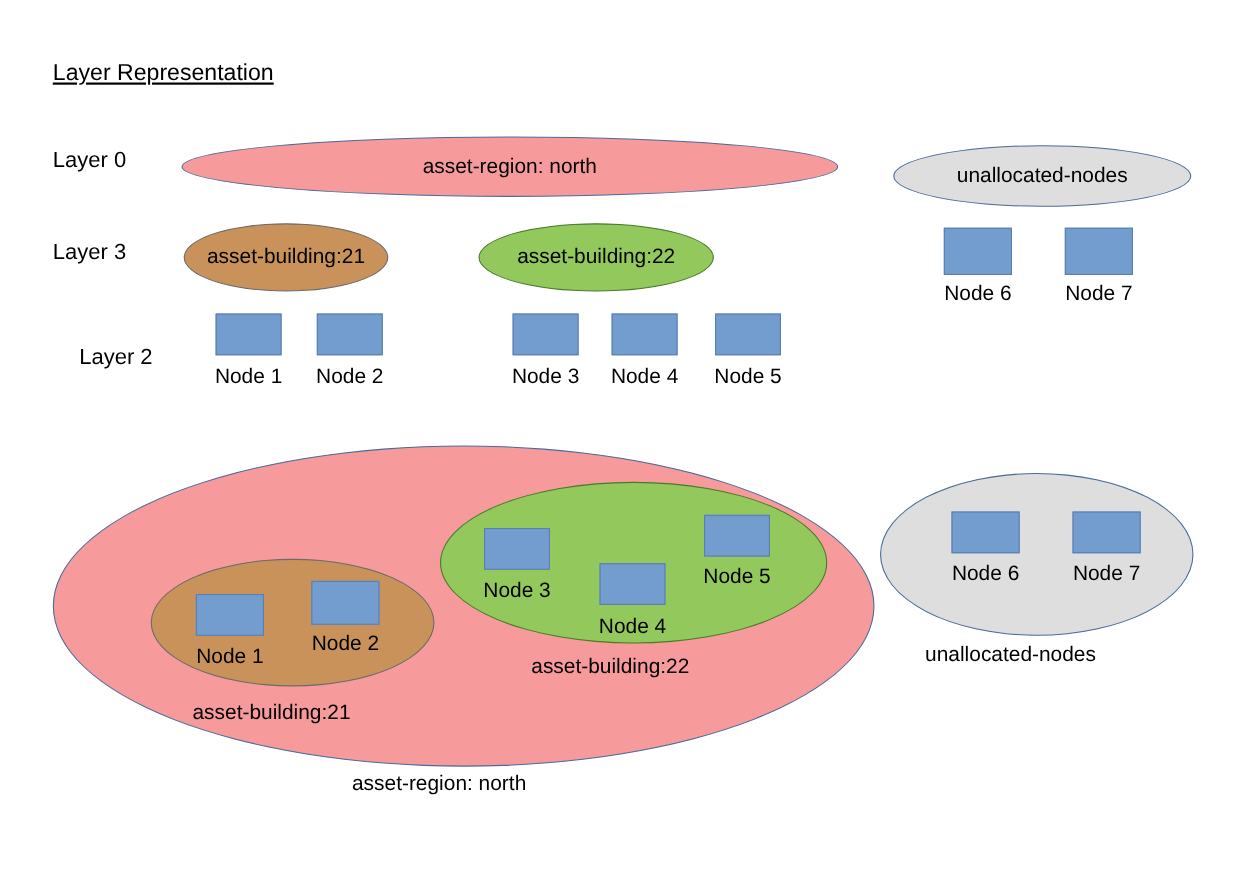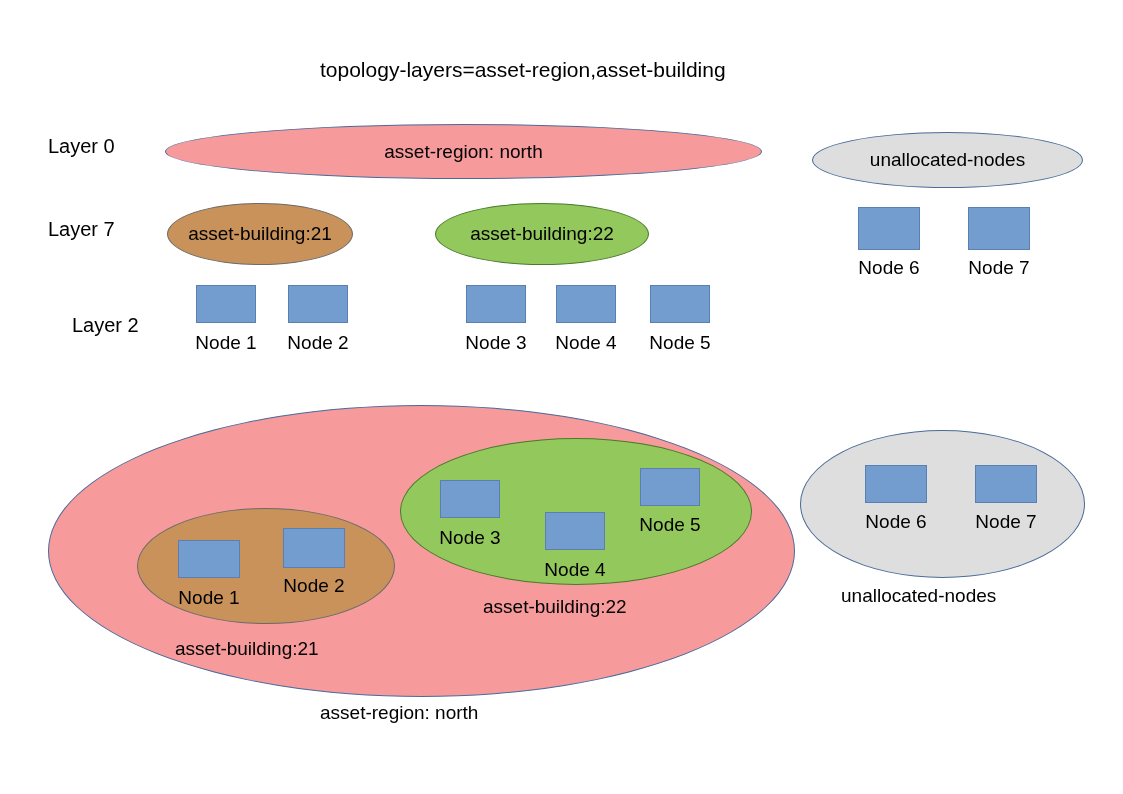--- a/index.html
+++ b/index.html
@@ -70,25 +70,25 @@
     display: flex;
     align-items: center;
     justify-content: center;
   }
 </style>
 </head>
 <body>
 
 <div id="canvas">
 
+  <div class="abs title" style="left:48px; top:55px;">Layer Representation</div>
 
-  <div class="abs formula" style="left:320px; top:58px;">topology-layers=asset-region,asset-building</div>
 
   <div class="abs layer-label" style="left:48px; top:135px;text-align:center;">Layer 0</div>
-  <div class="abs layer-label" style="left:48px; top:218px;">Layer 7</div>
+  <div class="abs layer-label" style="left:48px; top:218px;">Layer 3</div>
   <div class="abs layer-label" style="left:48px; top:314px;margin-left:24px;">Layer 2</div>
 
   <div class="abs ellipse e-pink flex-center" style="left:165px; top:124px; width:597px; height:55px;">
     <span class="shape-label">asset-region: north</span>
   </div>
 
   <div class="abs ellipse e-gray flex-center" style="left:812px; top:132px; width:271px; height:56px;">
     <span class="shape-label">unallocated-nodes</span>
   </div>
 

